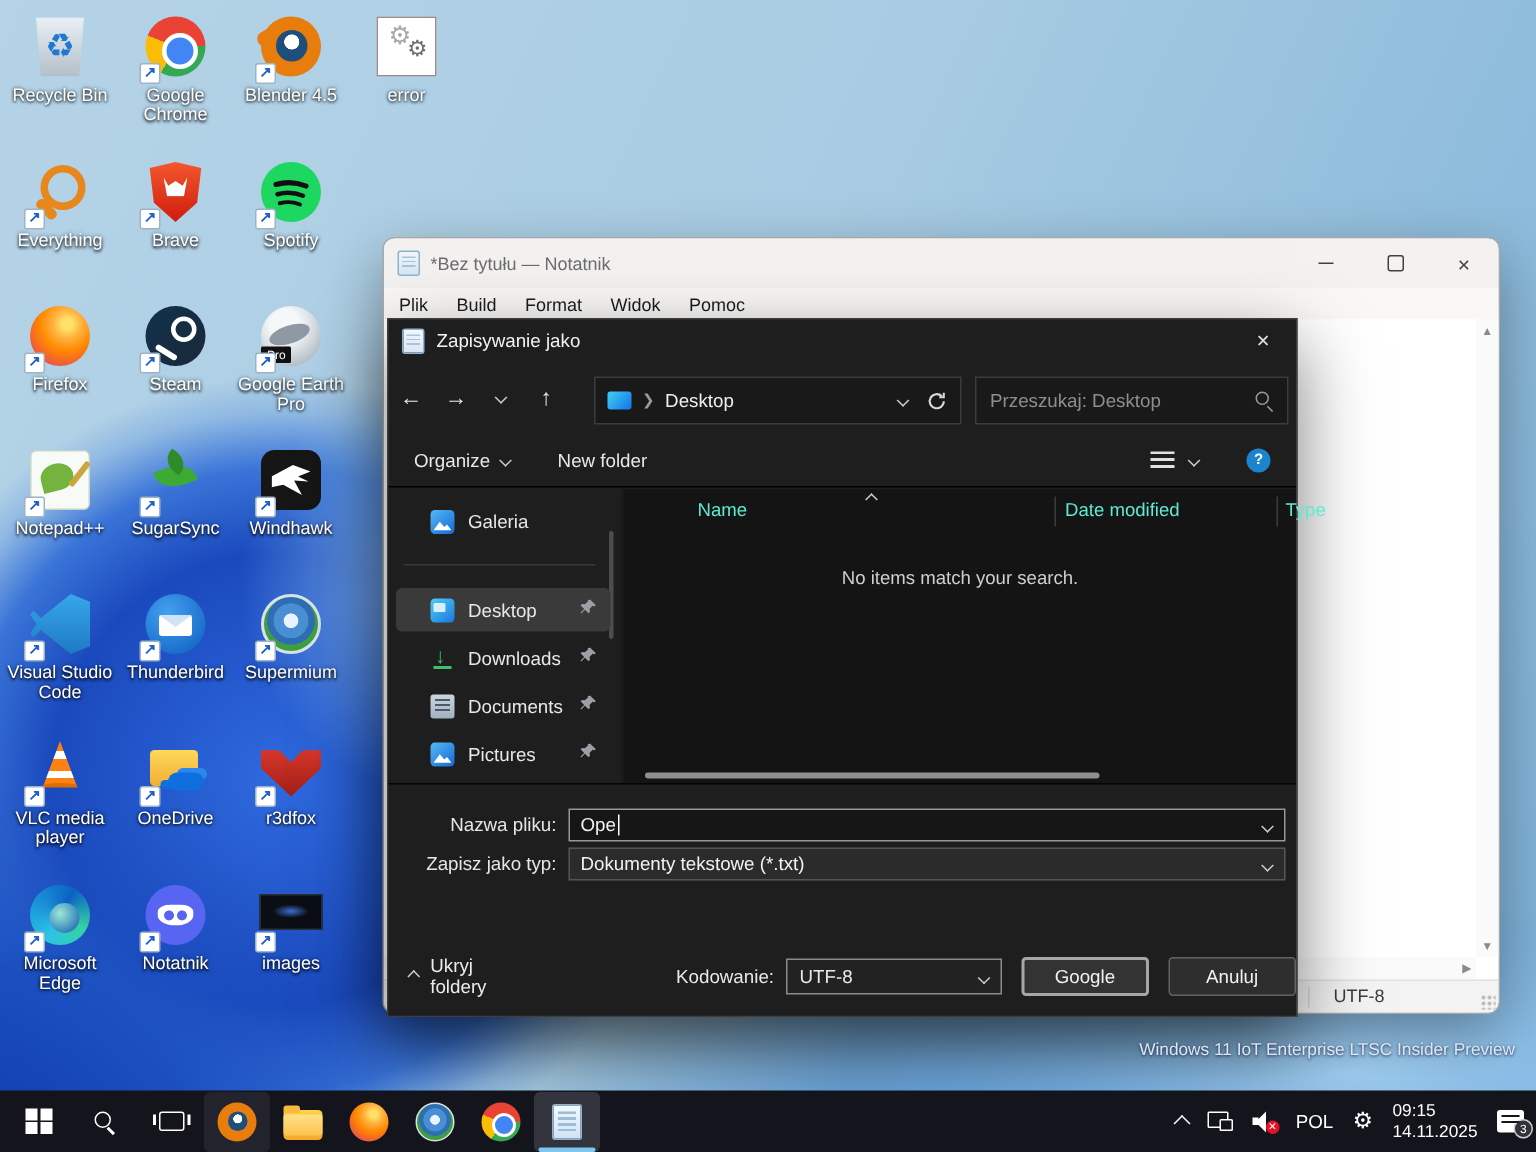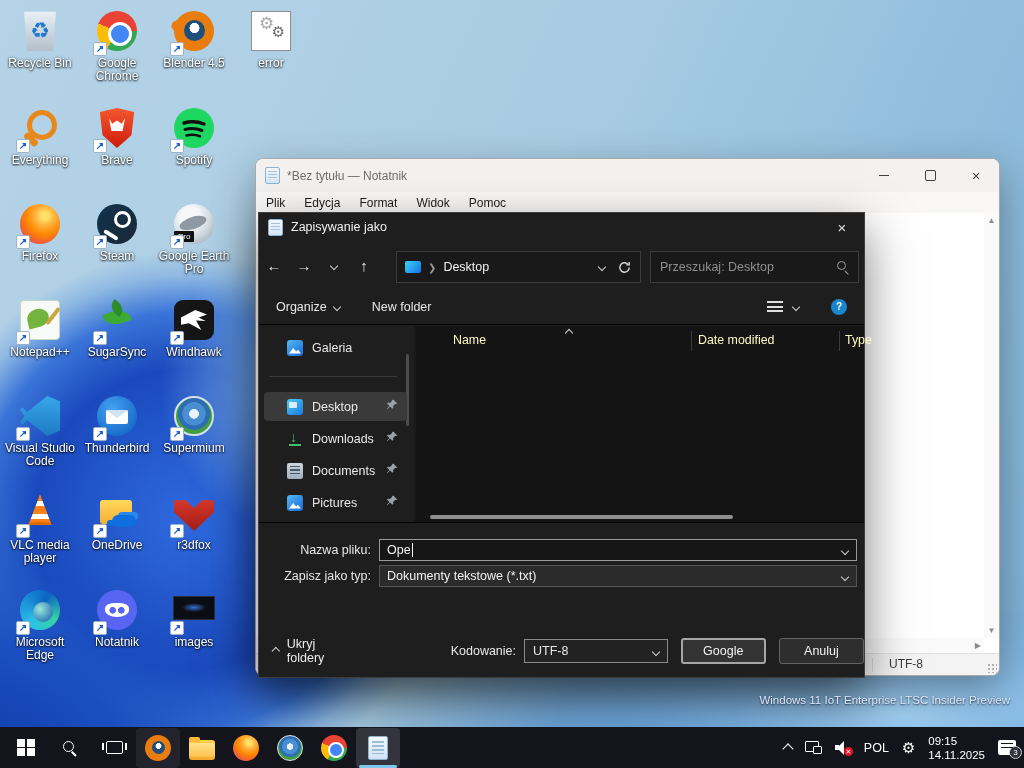--- a/index.html
+++ b/index.html
@@ -145,21 +145,21 @@
   .s-desktop{border-radius:3px;background:linear-gradient(140deg,#4ecdf5,#1b78e0)}
   .s-desktop::after{content:"";position:absolute;left:2px;top:3px;width:8px;height:6px;background:rgba(255,255,255,.8);border-radius:1px}
   .s-down::after{content:"↓";position:absolute;left:3px;top:-2px;color:#3fbf6b;font-size:14px;font-weight:bold}
   .s-down::before{content:"";position:absolute;left:2px;bottom:1px;width:12px;height:2px;background:#3fbf6b}
   .s-doc{background:linear-gradient(#cdd6de,#9fb0bf);border-radius:2px}
   .s-doc::after{content:"";position:absolute;left:3px;top:3px;width:10px;height:9px;
       background:repeating-linear-gradient(#4a5a68 0 1.4px,transparent 1.4px 3.4px)}
   .side-sep{position:absolute;left:10px;top:50px;width:128px;height:1px;background:#3a3a3a}
   .side-sb{position:absolute;left:147px;top:28px;width:3px;height:72px;background:#4d4d4d;border-radius:2px}
   .flist{position:absolute;left:157px;top:0;right:0;height:100%;background:#141414}
-  .fhead{position:absolute;left:0;top:3px;right:0;height:24px;color:#fef9c3;font-size:12.4px}
+  .fhead{position:absolute;left:12px;top:3px;right:0;height:24px;color:#5eead4;font-size:12.4px}
   .fhead .h-name{position:absolute;left:37px;top:4px}
   .fhead .sortc{position:absolute;left:150px;top:1px}
   .fhead .vline1{position:absolute;left:275px;top:2px;width:1px;height:20px;background:#3c3c3c}
   .fhead .h-date{position:absolute;left:282px;top:4px}
   .fhead .vline2{position:absolute;left:423px;top:2px;width:1px;height:20px;background:#3c3c3c}
   .fhead .h-type{position:absolute;left:429px;top:4px}
   .fempty{position:absolute;left:0;right:0;top:52px;text-align:center;color:#cfcfcf;font-size:12.4px}
   .hscroll{position:absolute;left:0;right:0;bottom:2px;height:6px}
   .hscroll .thumb{position:absolute;left:14px;top:1px;width:303px;height:4px;background:#8f8f8f;border-radius:3px}
   .form{position:absolute;left:0;top:309px;right:0;bottom:0;background:#1e1e1e;border-top:1px solid #050505}
@@ -411,21 +411,21 @@
     <span class="npad-ic"></span>
     <span class="t">*Bez tytułu — Notatnik</span>
     <div class="np-controls">
       <span class="mini"></span>
       <span class="maxi"></span>
       <span>×</span>
     </div>
   </div>
   <div class="np-menu">
     <span>Plik</span>
-    <span>Edycja</span>
+    <span>Build</span>
     <span>Format</span>
     <span>Widok</span>
     <span>Pomoc</span>
   </div>
   <div class="np-body">
     <div class="np-vscroll">
       <span class="up">▲</span>
       <span class="dn">▼</span>
     </div>
     <div class="np-hscroll">
@@ -530,20 +530,21 @@
 
     <div class="flist">
       <div class="fhead">
         <span class="h-name">Name</span>
         <span class="sortc chev upc"></span>
         <span class="vline1"></span>
         <span class="h-date">Date modified</span>
         <span class="vline2"></span>
         <span class="h-type">Type</span>
       </div>
+      <div class="fempty">No items match your search.</div>
       <div class="hscroll">
         <span class="thumb"></span>
       </div>
     </div>
   </div>
 
   <div class="form">
     <div class="frow" style="top:16px">
       <span class="flab">Nazwa pliku:</span>
       <span class="field f-name">

